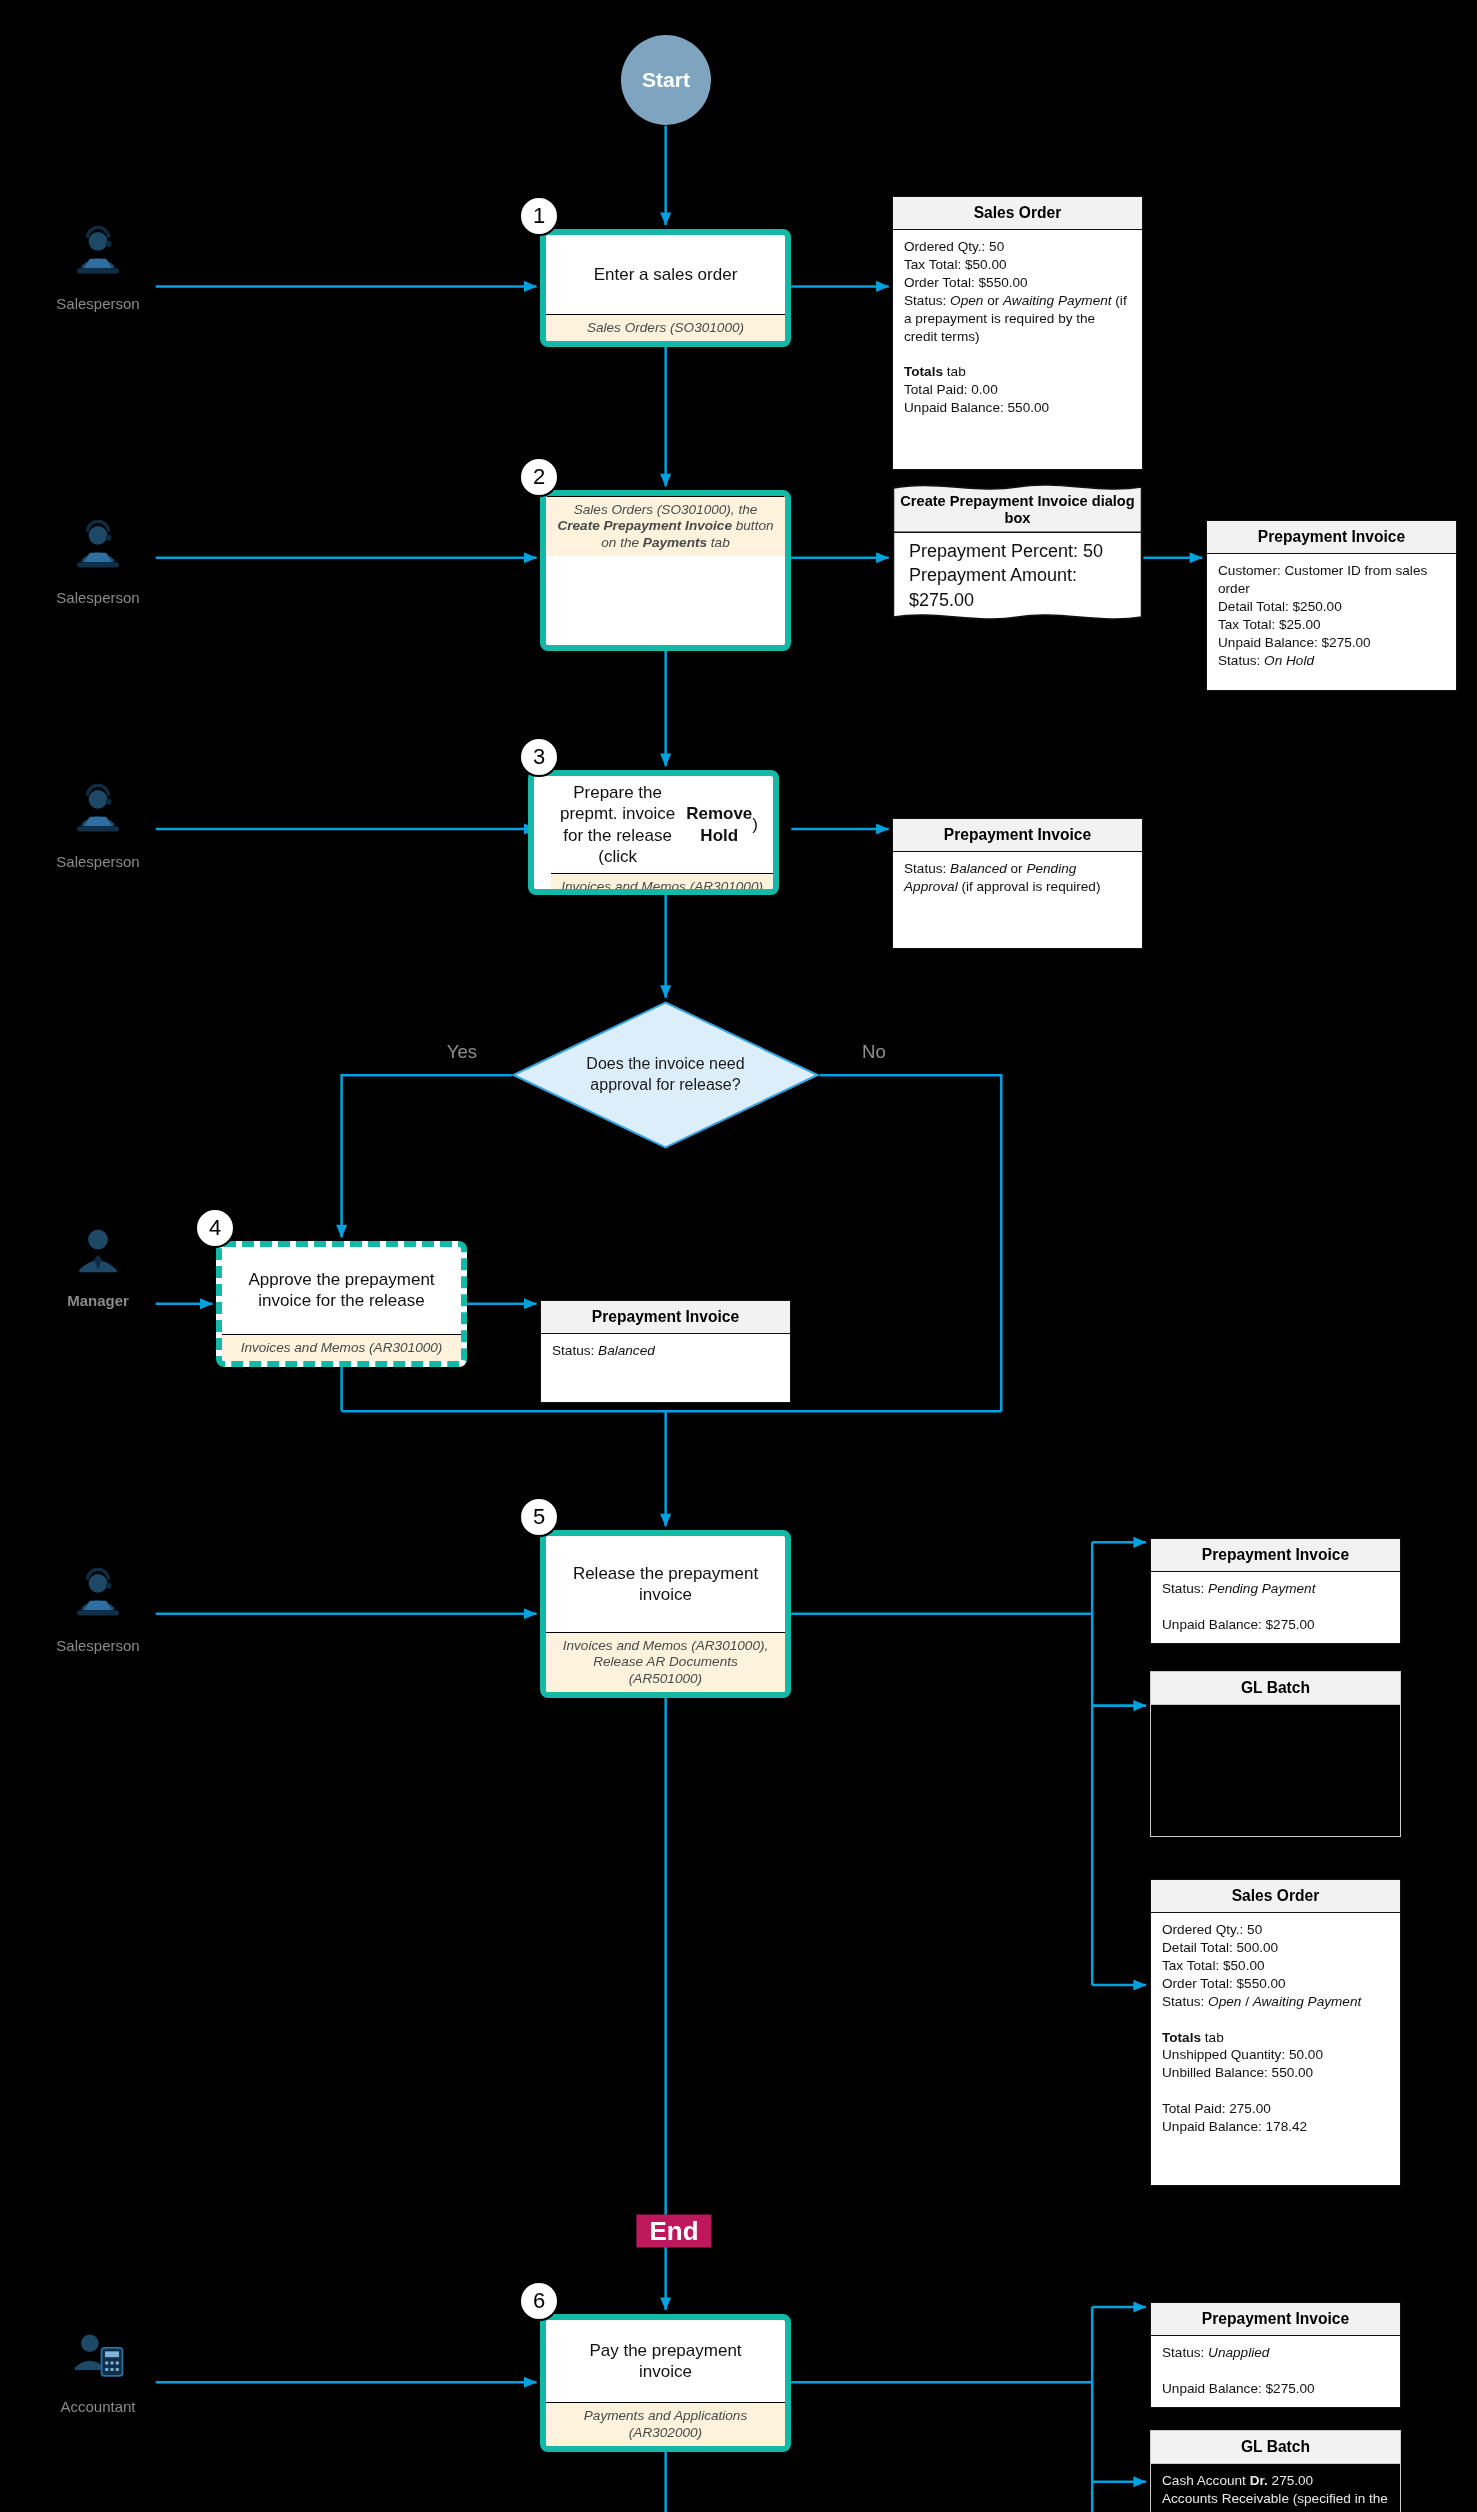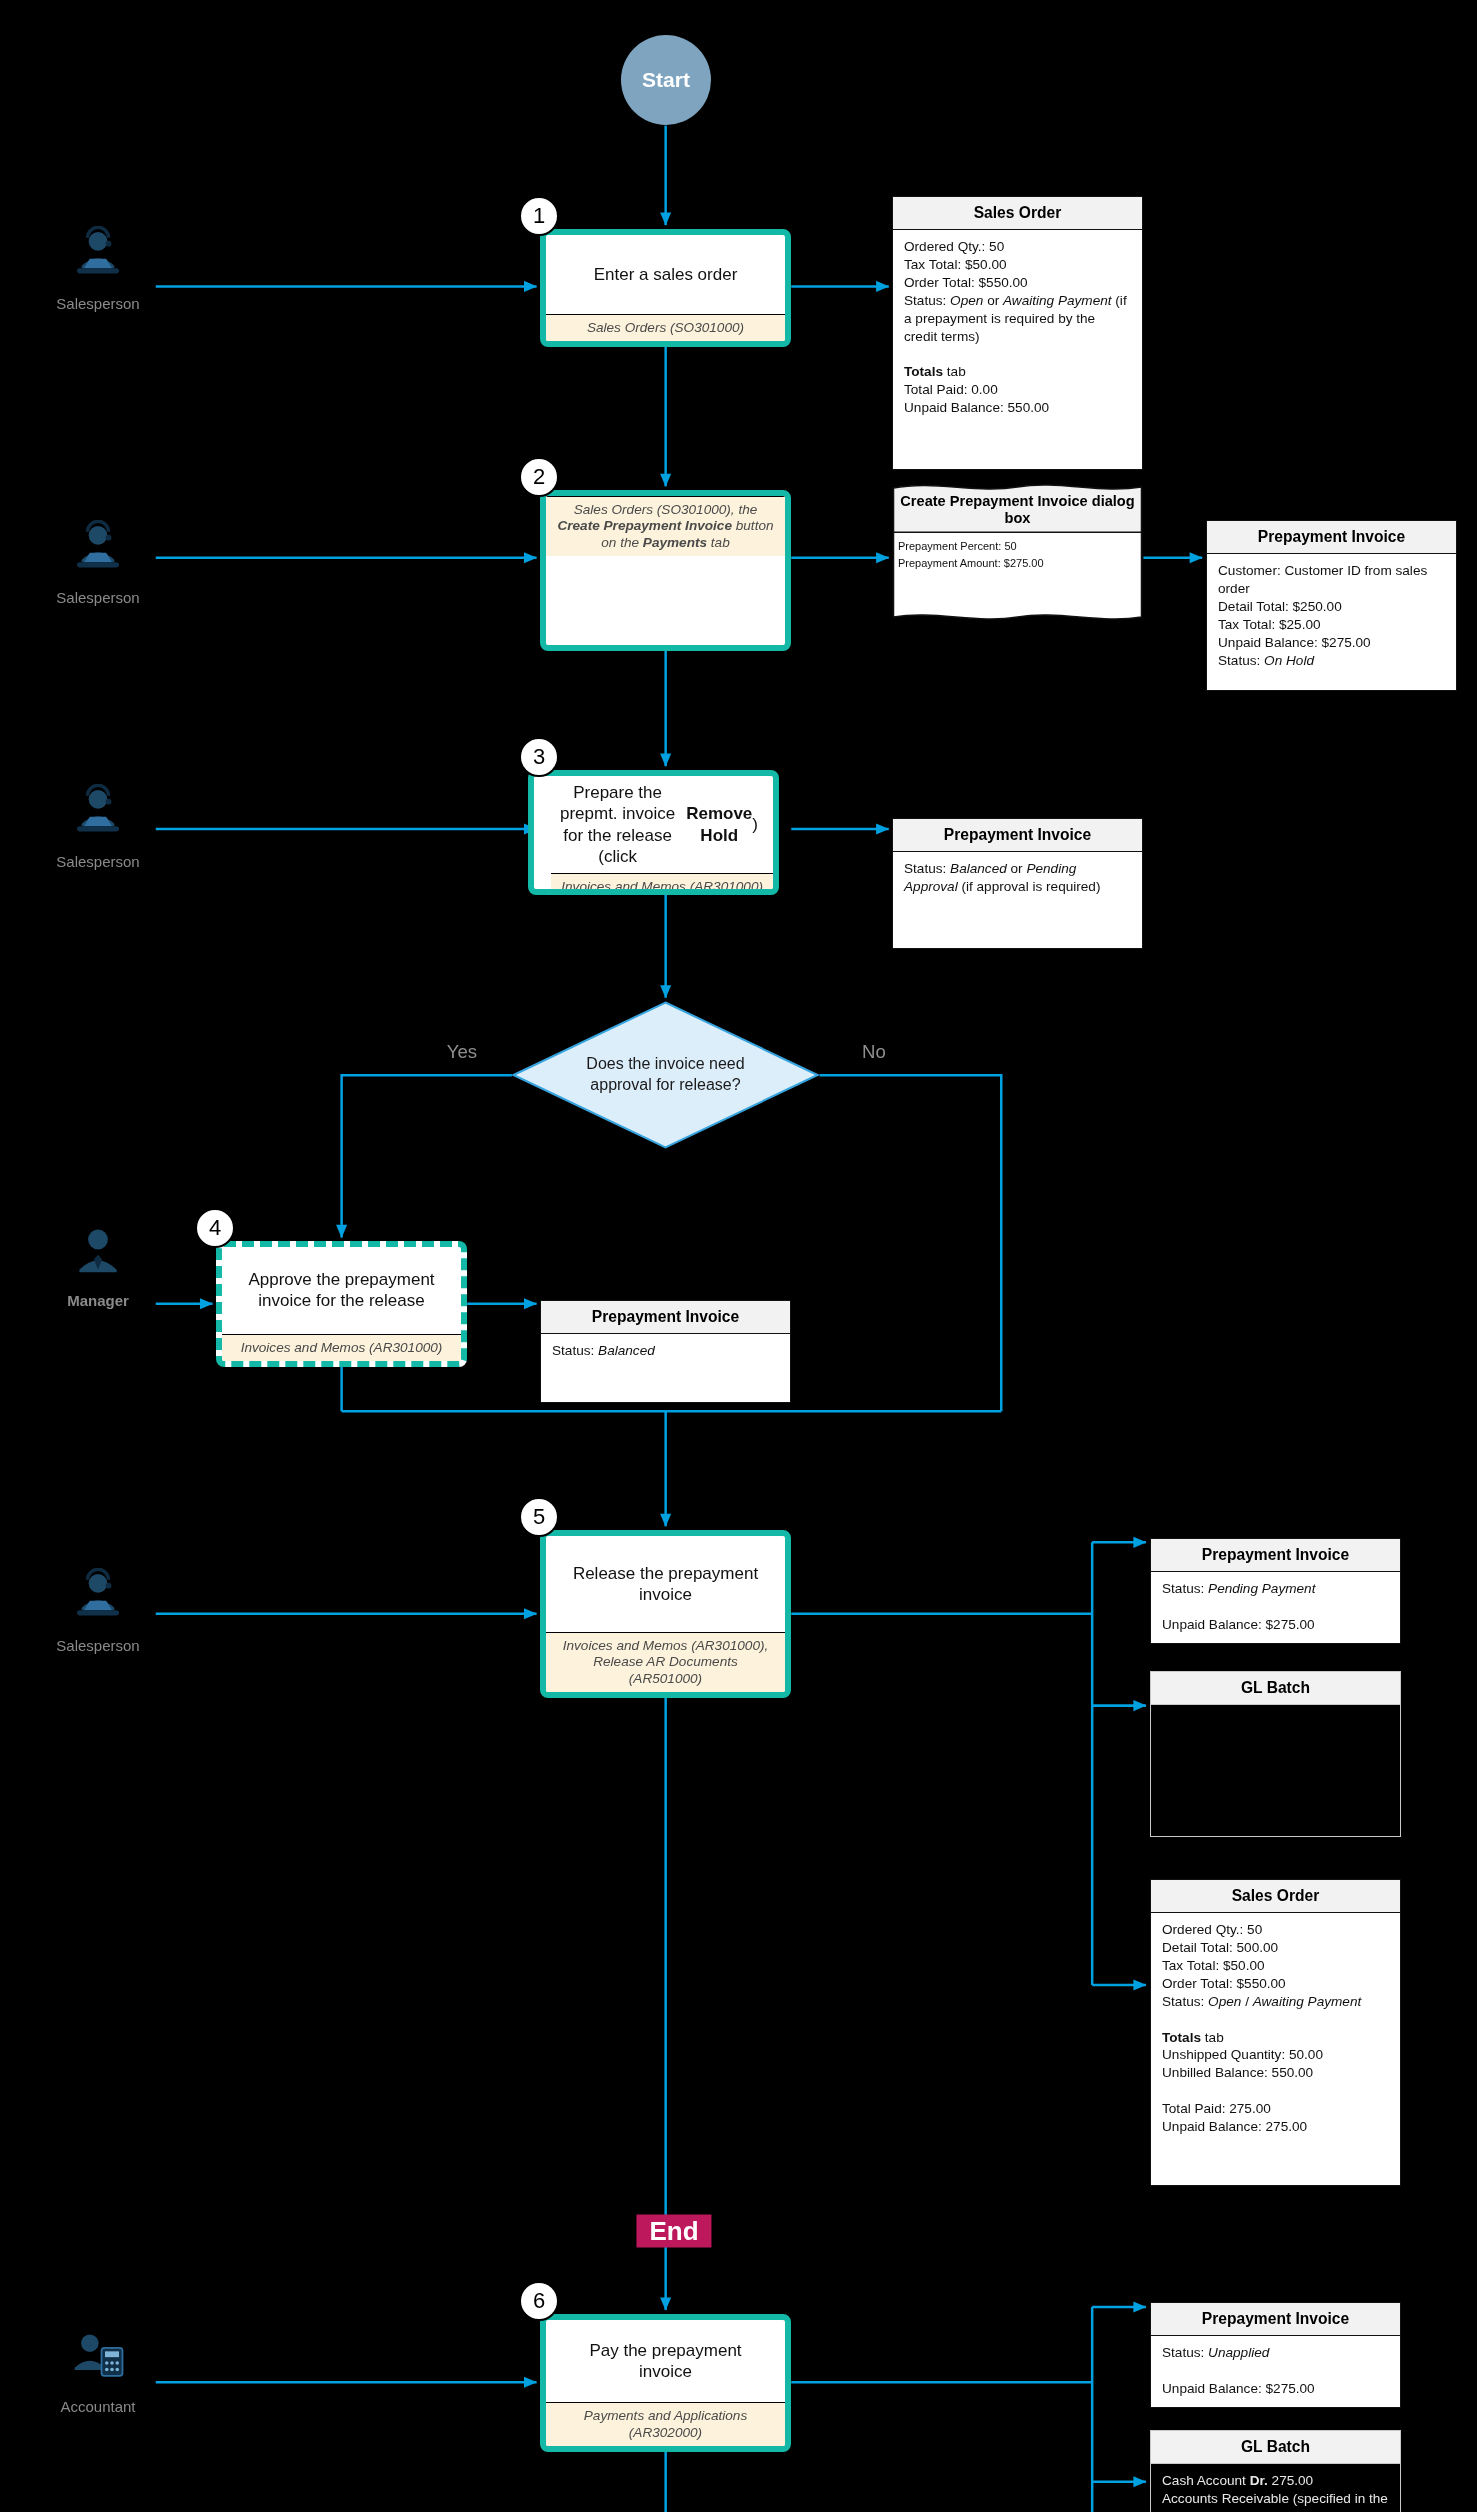--- a/index.html
+++ b/index.html
@@ -37,22 +37,22 @@
   .infobox.dark { background:transparent; border-color:#c9c9c9; }
   .infobox.dark .ib-hd { border-bottom-color:#c9c9c9; }
   .infobox.dark .ib-bd { color:#e8e8e8; }
 
   
   .tape { position:absolute; }
   .tape svg { position:absolute; inset:0; width:100%; height:100%; }
   .tape-title { position:absolute; top:11px; left:8px; right:8px; height:42px;
     display:flex; align-items:center; justify-content:center; text-align:center;
     font-weight:bold; font-size:14.6px; line-height:1.15; color:#000; }
-  .tape-body { position:absolute; top:61px; left:6px; right:15px;
-    font-size:11px; line-height:1.35; color:#111; }
+  .tape-body { position:absolute; top:61px; left:17px; right:15px;
+    font-size:18px; line-height:1.35; color:#111; }
 
   
   .diamond { position:absolute; }
   .diamond svg { position:absolute; inset:0; width:100%; height:100%; }
   .dtext { position:absolute; inset:0; display:flex; align-items:center; justify-content:center;
     text-align:center; font-size:16px; line-height:1.3; color:#1a1a1a; padding:0 55px; }
   .branch-label { position:absolute; font-size:18.6px; color:#8f8f8f; width:80px; text-align:center; }
 
   
   .end-label { position:absolute; transform:translate(-50%,-50%); background:#be185d;
@@ -293,21 +293,21 @@
         <div class="tline">Detail Total: 500.00</div>
         <div class="tline">Tax Total: $50.00</div>
         <div class="tline">Order Total: $550.00</div>
         <div class="tline">Status: <i>Open</i> / <i>Awaiting Payment</i></div>
         <div class="tline">&nbsp;</div>
         <div class="tline"><b>Totals</b> tab</div>
         <div class="tline">Unshipped Quantity: 50.00</div>
         <div class="tline">Unbilled Balance: 550.00</div>
         <div class="tline">&nbsp;</div>
         <div class="tline">Total Paid: 275.00</div>
-        <div class="tline">Unpaid Balance: 275.00</div>
+        <div class="tline">Unpaid Balance: 178.42</div>
       </div>
   </div>
 
   <div class="end-label" style="left:674px;top:2231px;">End</div>
 
   <div class="stepbox" style="left:540px;top:2314px;width:251px;height:138px;">
     <div class="step-title">Pay the prepayment invoice</div>
     <div class="step-band">Payments and Applications (AR302000)</div>
   </div>
   <div class="numcircle" style="left:519px;top:2281px;">6</div>

